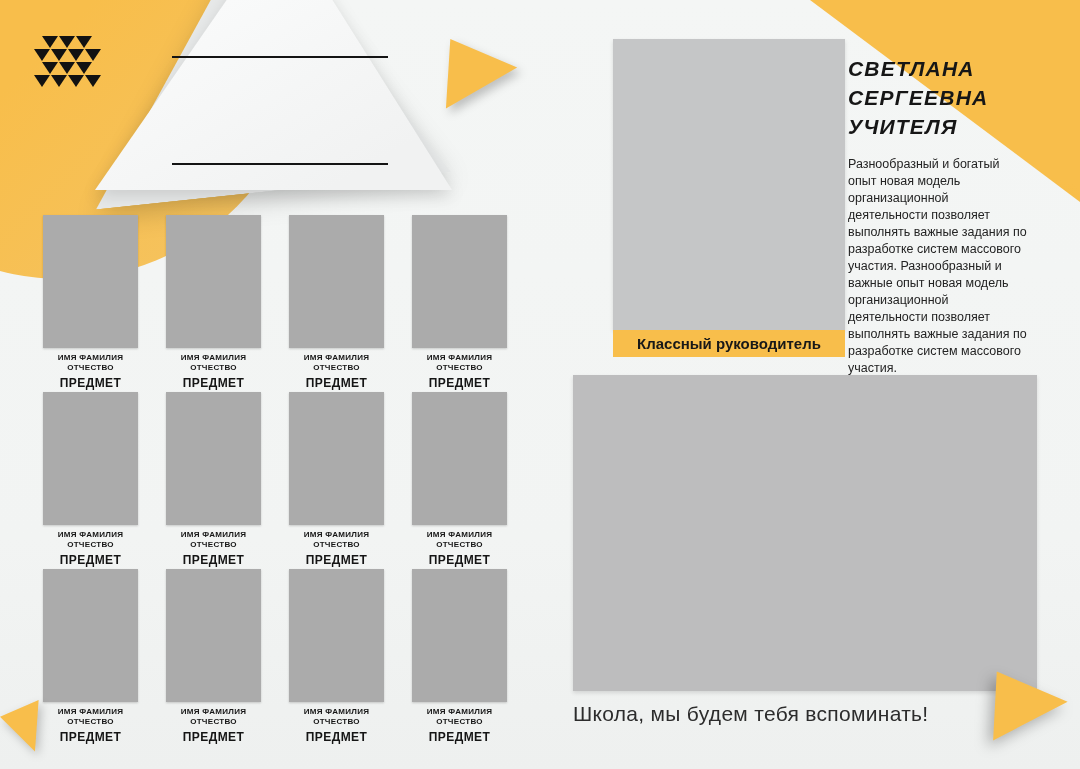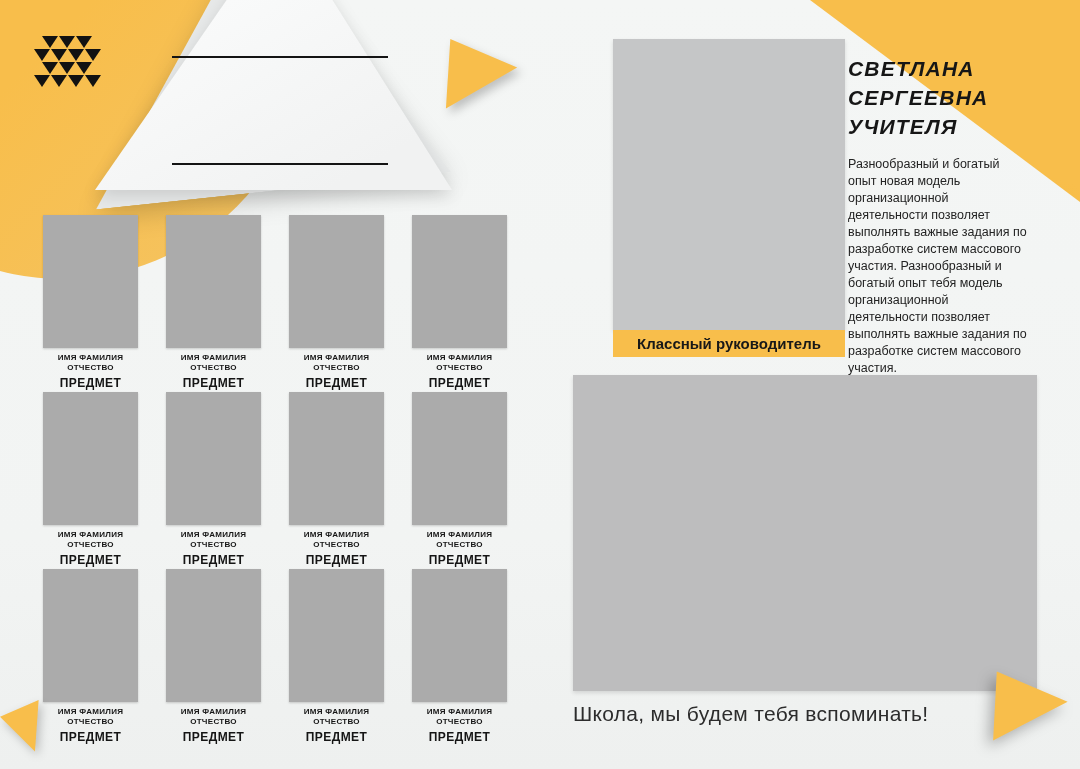--- a/index.html
+++ b/index.html
@@ -242,21 +242,21 @@
       <span>Классный руководитель</span>
     </div>
   </div>
 
   <h2 class="ct-name">
     <span>СВЕТЛАНА</span>
     <span>СЕРГЕЕВНА</span>
     <span>УЧИТЕЛЯ</span>
   </h2>
 
-  <p class="ct-bio">Разнообразный и богатый опыт новая модель организационной деятельности позволяет выполнять важные задания по разработке систем массового участия. Разнообразный и богатый опыт тебя модель организационной деятельности позволяет выполнять важные задания по разработке систем массового участия.</p>
+  <p class="ct-bio">Разнообразный и богатый опыт новая модель организационной деятельности позволяет выполнять важные задания по разработке систем массового участия. Разнообразный и важные опыт новая модель организационной деятельности позволяет выполнять важные задания по разработке систем массового участия.</p>
 
   <div class="class-photo"></div>
 
   <div class="farewell">Школа, мы будем тебя вспоминать!</div>
 
   <div class="deco-wrap deco-br-wrap">
     <div class="deco deco-br"></div>
   </div>
   <div class="deco-wrap deco-bl-wrap">
     <div class="deco deco-bl"></div>

